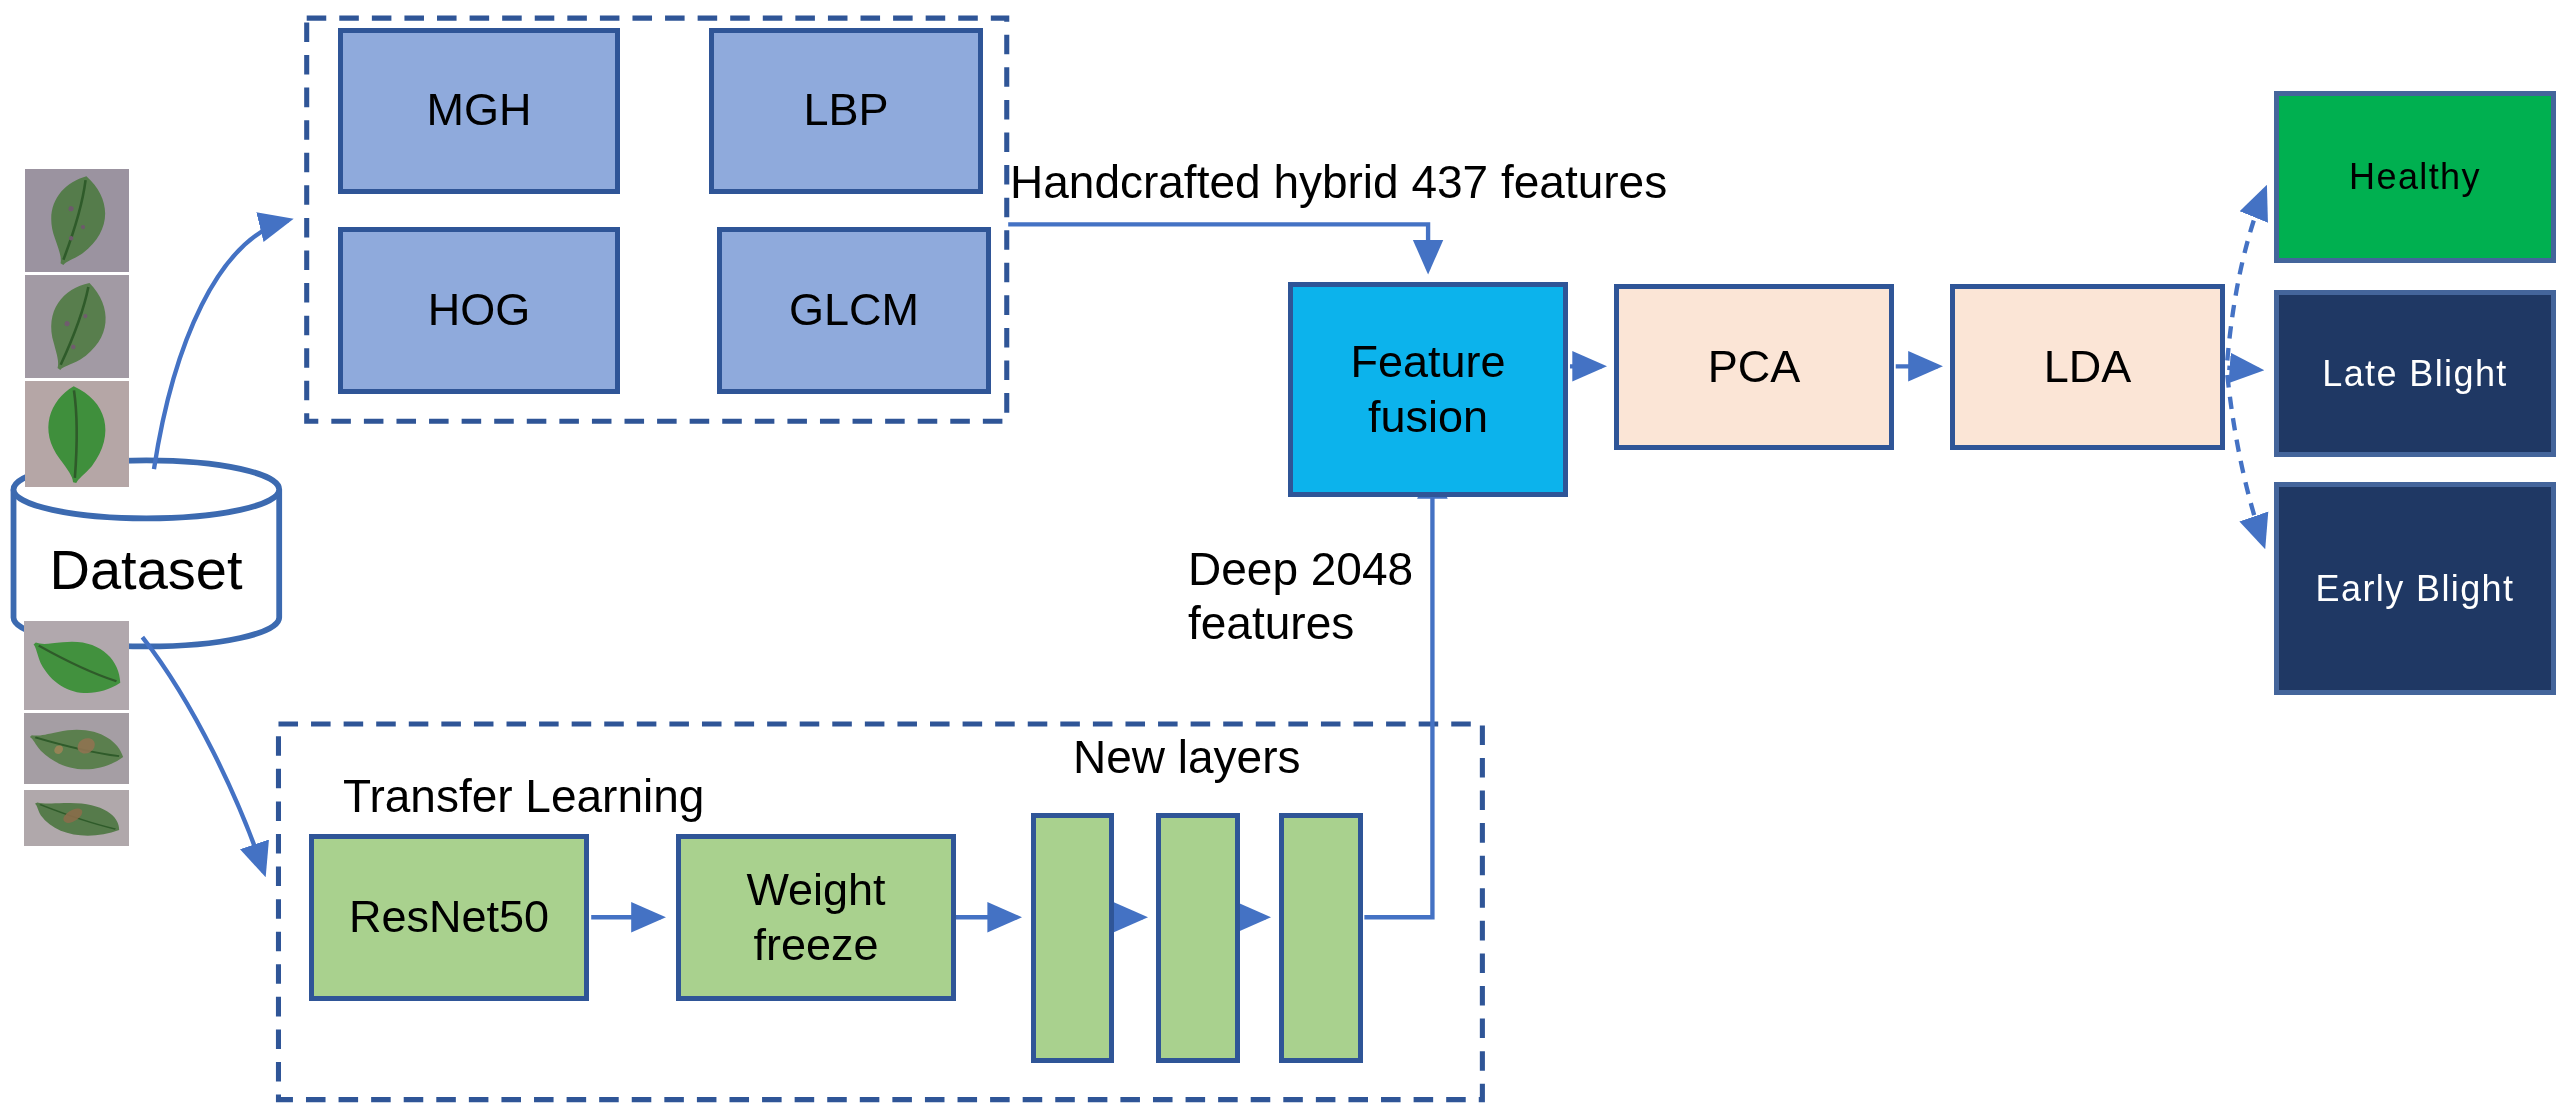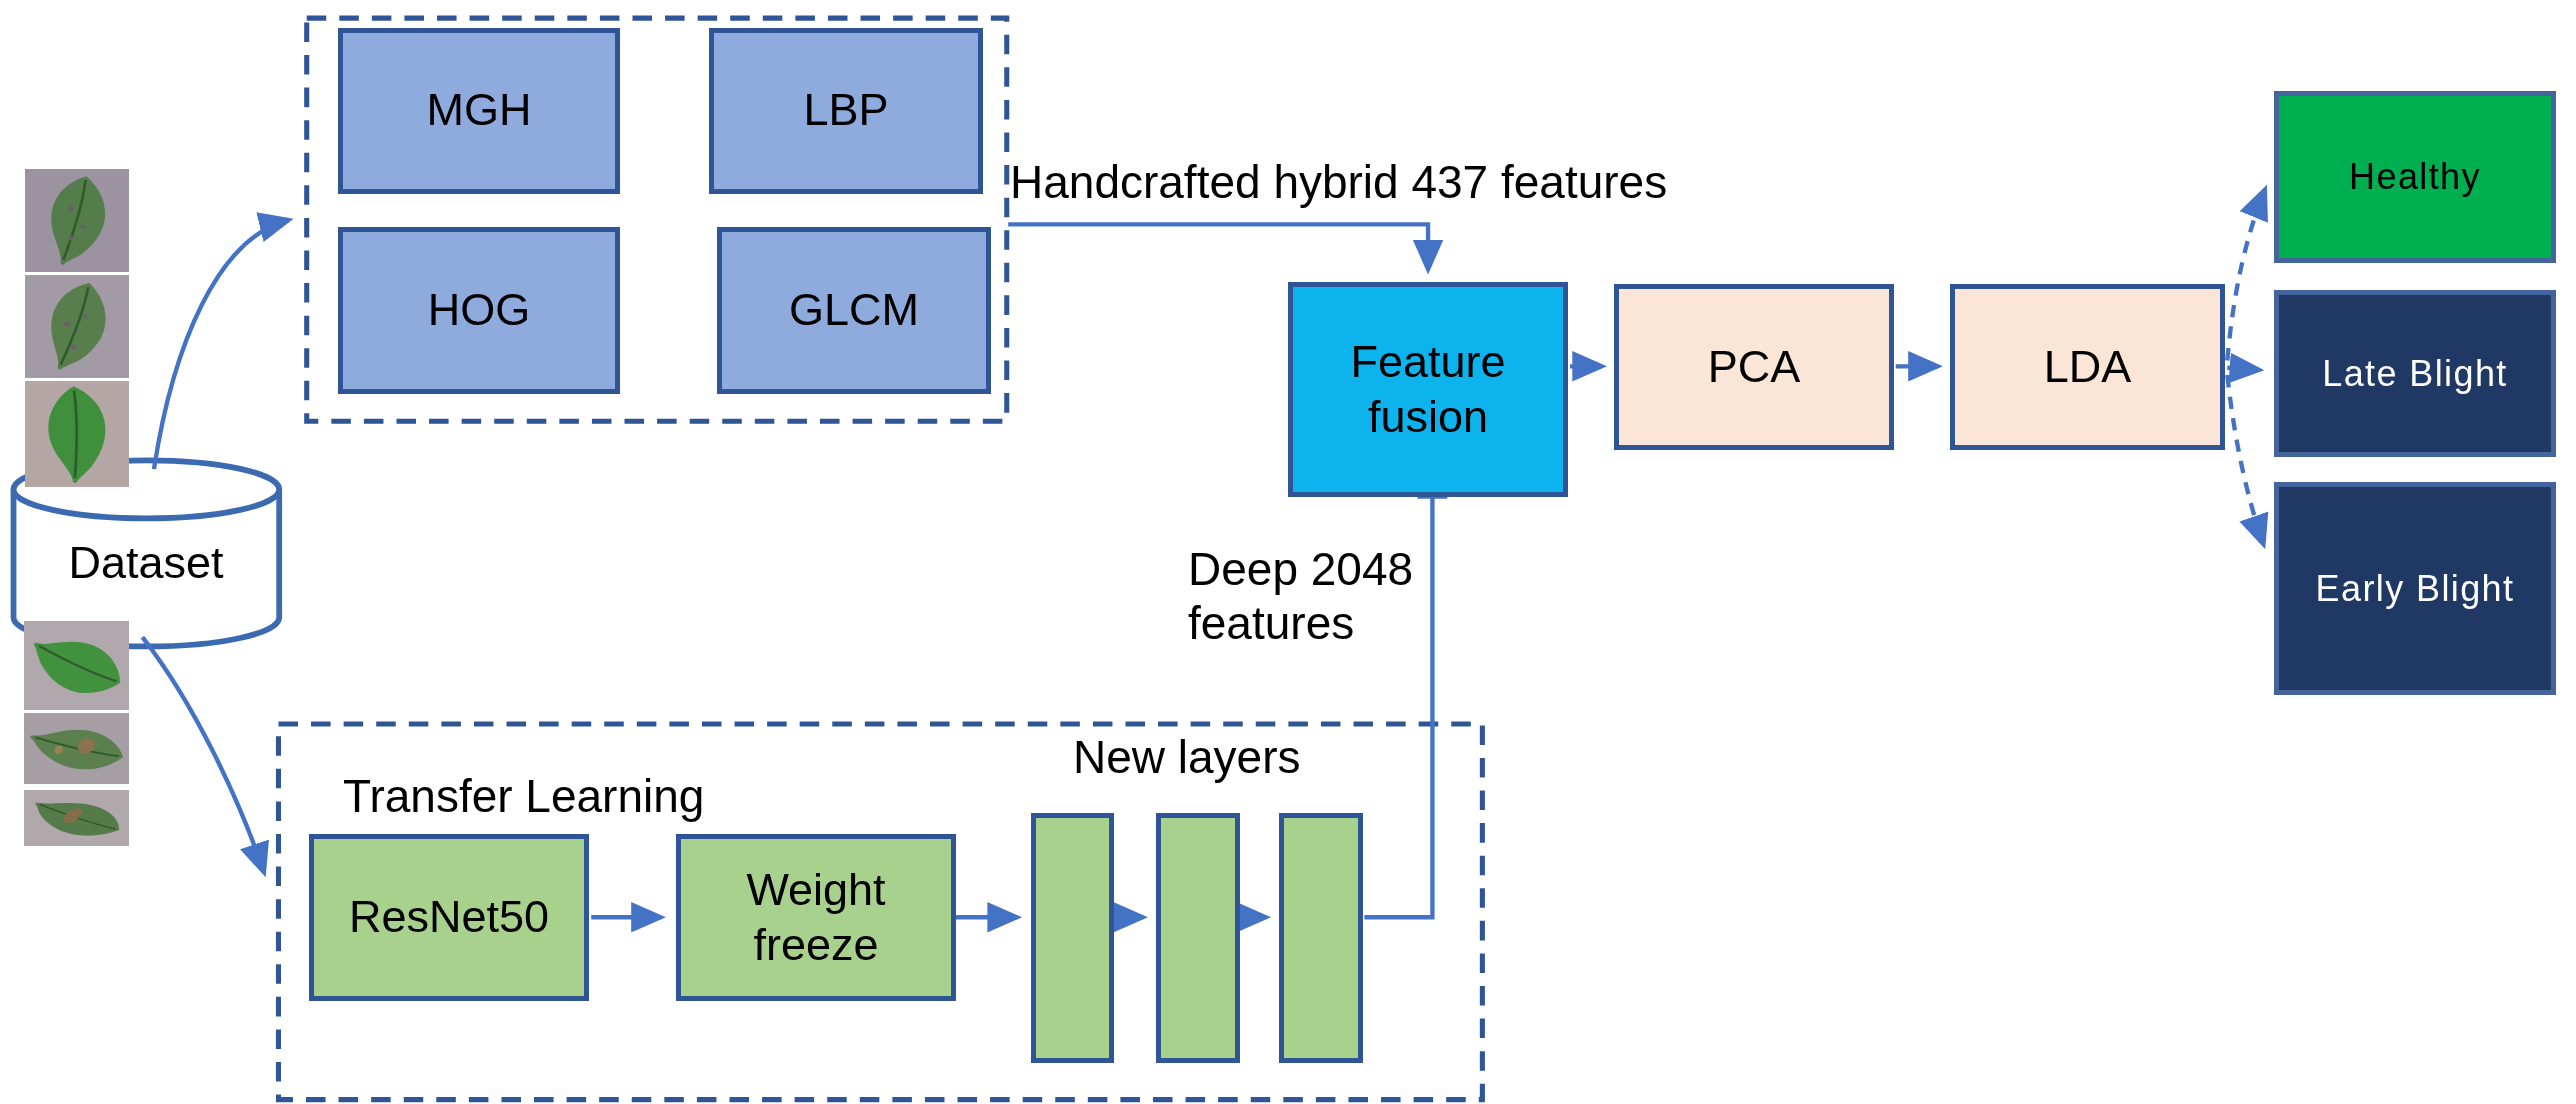--- a/index.html
+++ b/index.html
@@ -12,21 +12,21 @@
        font-size:45px;color:#000;line-height:1.22;}
   .fill-lightblue{background:var(--lightblue);}
   .fill-cyan{background:var(--cyan);}
   .fill-peach{background:var(--peach);}
   .fill-lightgreen{background:var(--lightgreen);}
   .out{border:5.8px solid var(--borderlight);font-size:36px;letter-spacing:1.4px;}
   .fill-green{background:var(--green);color:#000000;}
   .fill-navy{background:var(--navy);color:#fff;}
 
   .lbl{position:absolute;font-size:46px;color:#000;white-space:nowrap;line-height:1.18;}
-  .dataset-lbl{position:absolute;font-size:45px;color:#000;text-align:center;}
+  .dataset-lbl{position:absolute;font-size:56px;color:#000;text-align:center;}
 
   .leaf{position:absolute;overflow:hidden;}
   .leaf svg{width:100%;height:100%;display:block;}
 
   
   .wire{stroke:var(--arrow);stroke-width:6;fill:none;}
   .wire-d{stroke:var(--arrow);stroke-width:6;fill:none;stroke-dasharray:17 13;}
   .ah{fill:var(--arrow);}
   .dashrect{fill:none;stroke:var(--borderdark);stroke-width:7;stroke-dasharray:27 18;}
   .cyl{fill:#fff;stroke:var(--cylstroke);stroke-width:8;}

